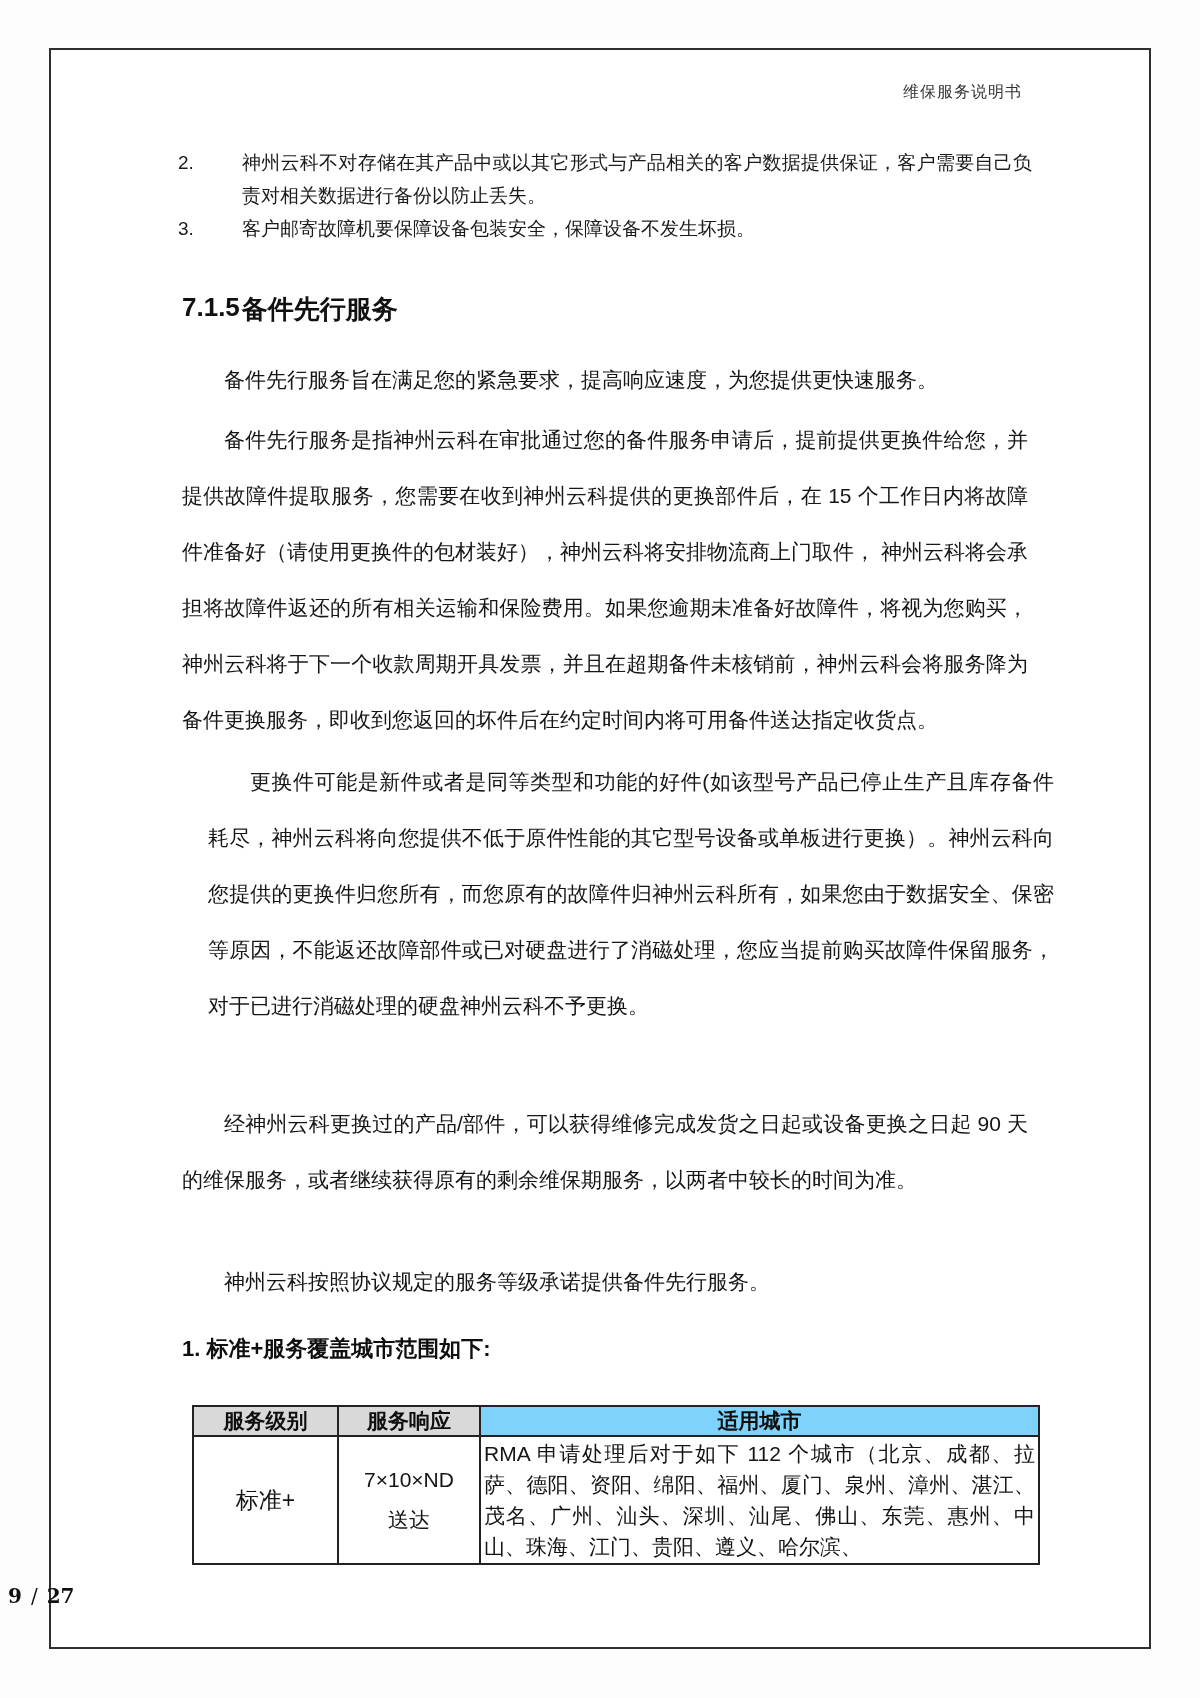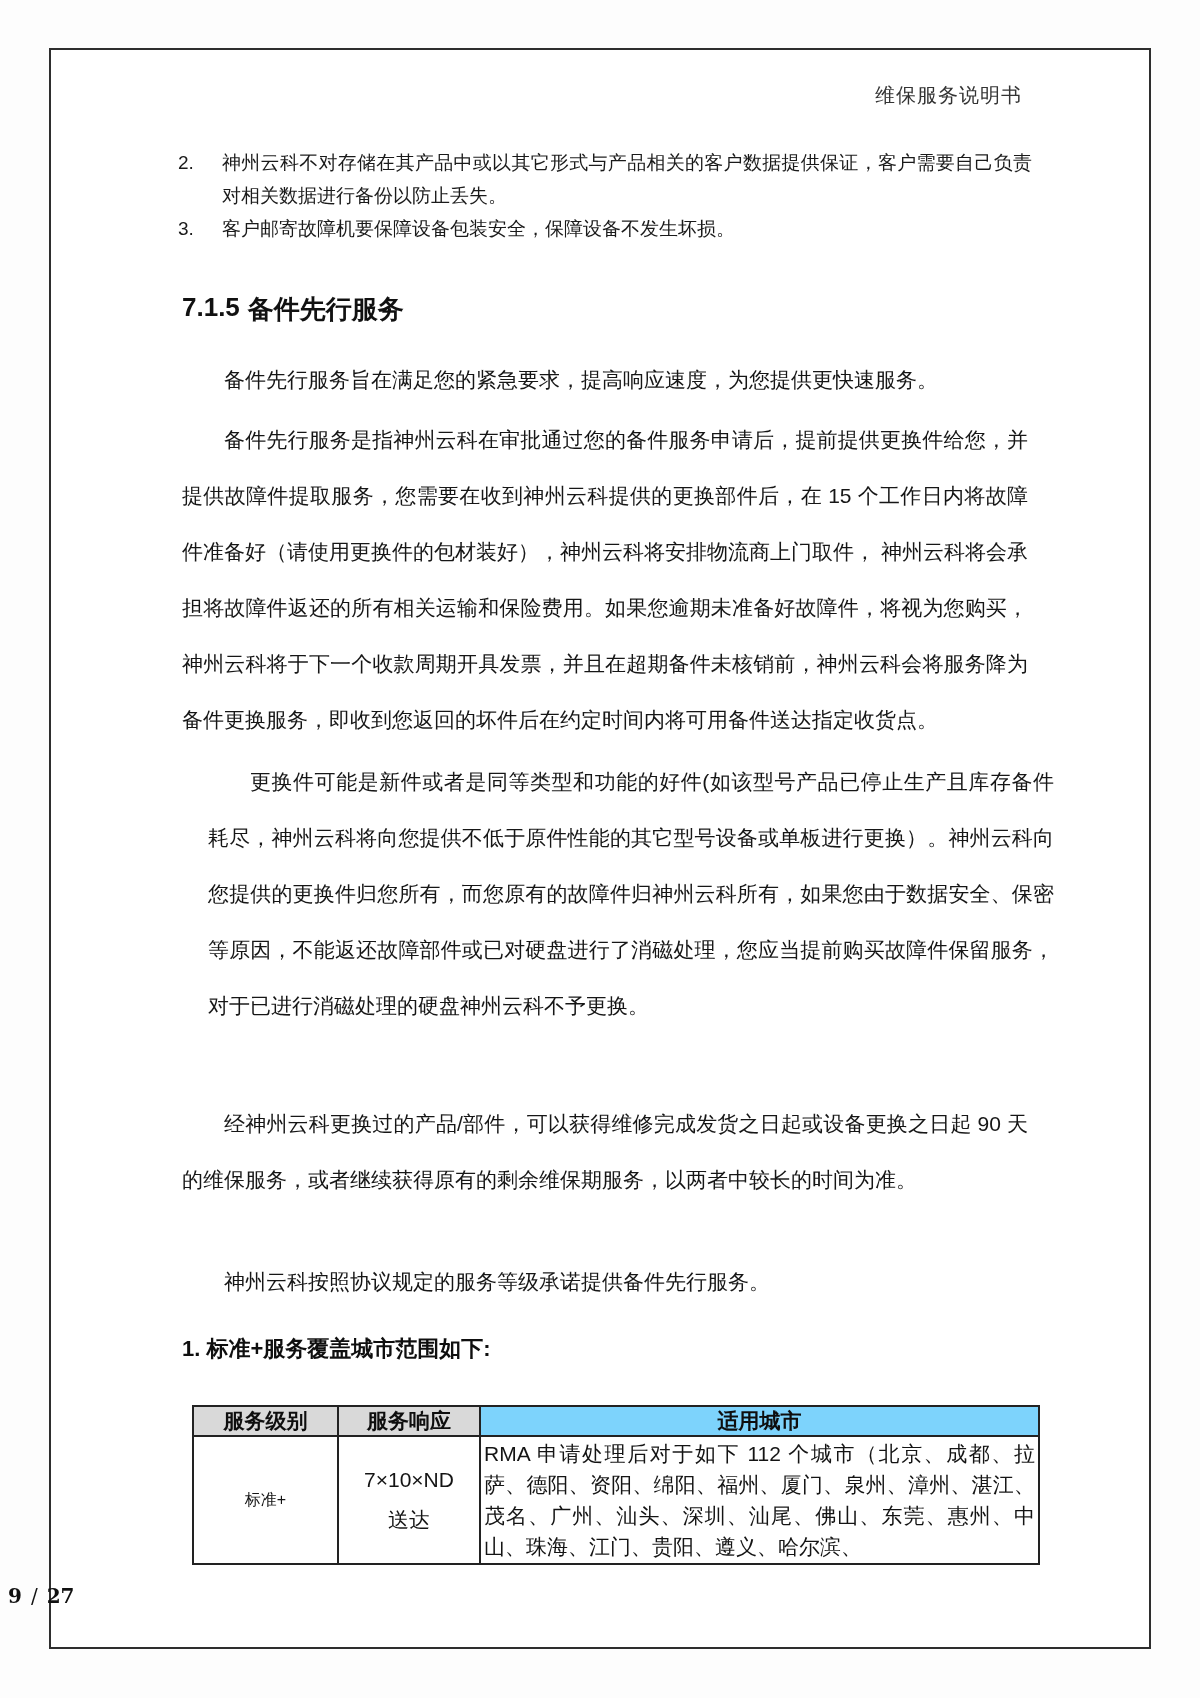--- a/index.html
+++ b/index.html
@@ -15,32 +15,32 @@
   .frame {
     position:absolute; left:49px; top:48px;
     width:1102px; height:1601px;
     border:2px solid #2e2e2e;
     background:#ffffff;
   }
   .doc-header {
     position:absolute; top:82px; left:0; width:1022px;
     text-align:right;
     font-family:"DejaVu Serif","Liberation Serif",serif;
-    font-size:20px; color:#333333; letter-spacing:1px;
+    font-size:16px; color:#333333; letter-spacing:1px;
   }
   .toplist-item {
     position:absolute; left:178px; width:854px;
     display:flex;
     font-size:19px; line-height:33px; color:#1a1a1a;
   }
   .toplist-item .num { width:44px; flex:none; }
-  .toplist-item .txt { flex:1; text-align:justify; }
+  .toplist-item .txt { flex:1; text-align:justify;margin-left:20px; }
   .sec-heading {
     position:absolute; left:182px; top:292px;
-    display:flex; gap:8px;
+    display:flex; gap:2px;
     font-size:26px; font-weight:bold; color:#111;
     font-family:"Liberation Sans", sans-serif;
   }
   .para {
     position:absolute; left:182px; width:846px;
     font-size:21px; line-height:56px;
     text-align:justify; text-indent:42px;
     color:#161616;
   }
   .p1 { top:352px; }
@@ -58,21 +58,21 @@
     border-collapse:collapse; table-layout:fixed;
     font-family:"Liberation Sans", sans-serif;
   }
   .svc-table th, .svc-table td { border:2px solid #222222; }
   .svc-table th {
     height:30px;
     font-size:21px; font-weight:bold; text-align:center;
     color:#0e0e0e;
   }
   .svc-table td { height:93px; vertical-align:middle; }
-  .svc-table td.level { text-align:center; font-size:16px; }
+  .svc-table td.level { text-align:center; font-size:23px; }
   .svc-table td.resp  { text-align:center; font-size:21px; line-height:40px; }
   .svc-table td.cities {
     font-size:21px; line-height:31px;
     text-align:justify; padding:1px 3px;
     vertical-align:top;
   }
   .footer {
     position:absolute; left:8px; top:1584px; width:1200px;
     text-align:left;
     font-family:"DejaVu Serif","Liberation Serif",serif;

